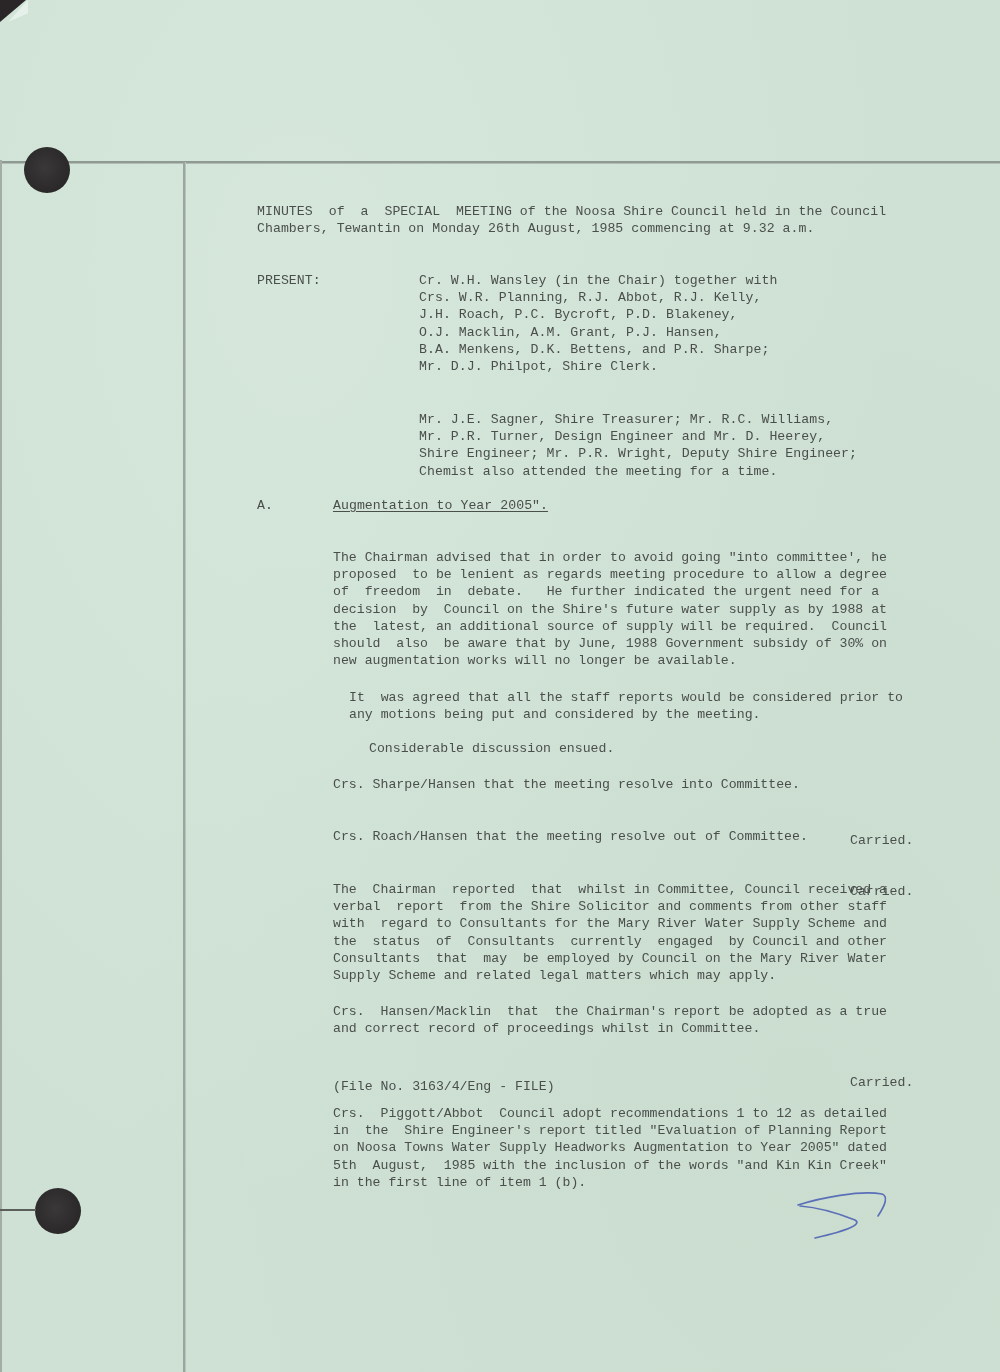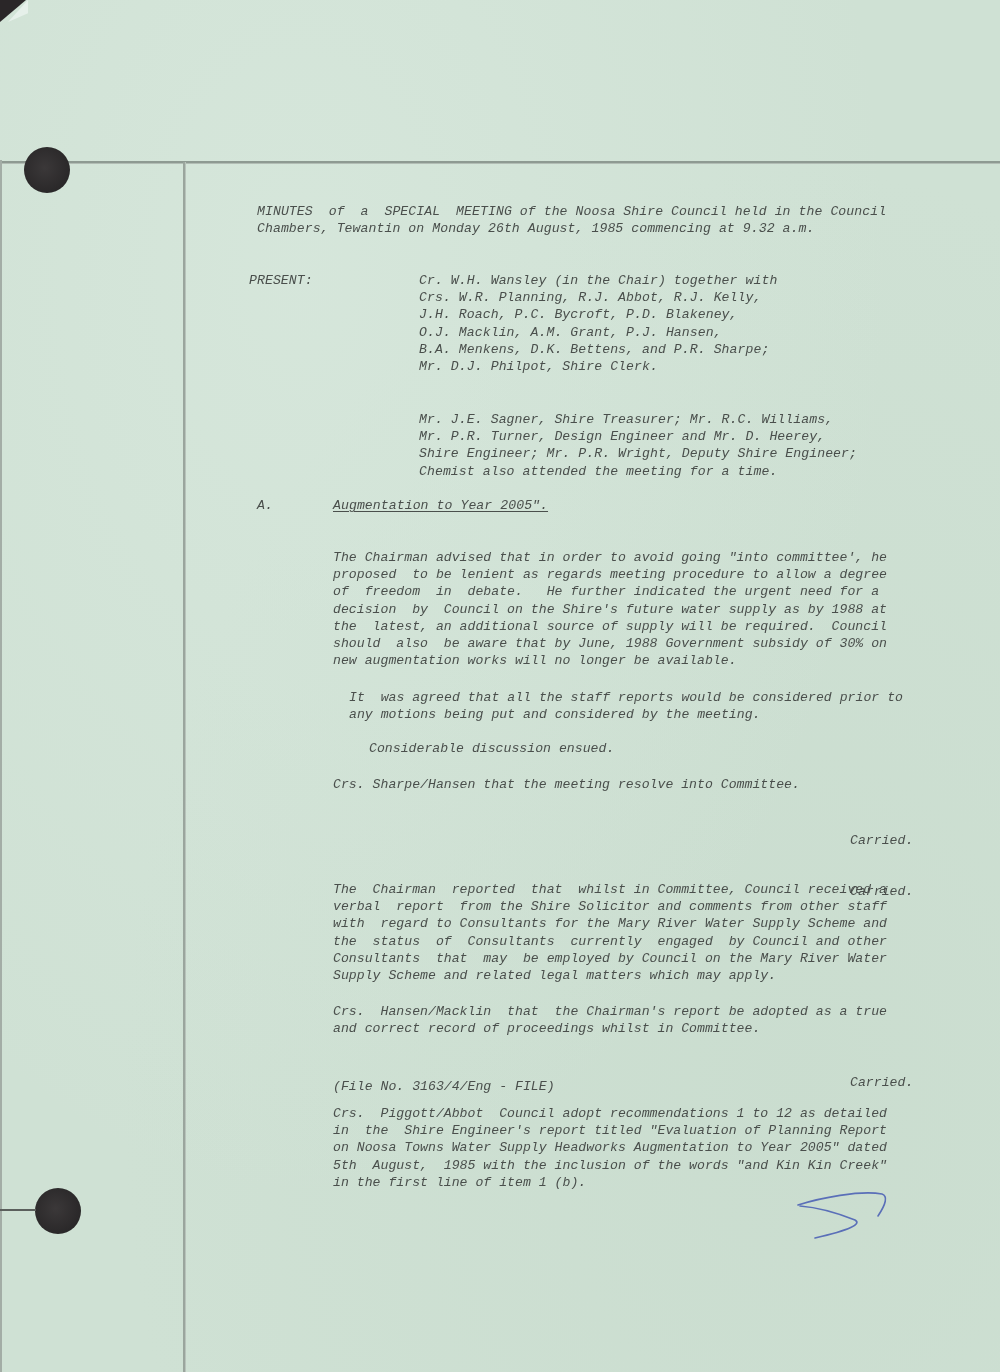--- a/index.html
+++ b/index.html
@@ -15,21 +15,20 @@
       font-family: "Liberation Mono", "DejaVu Sans Mono", monospace;
       color: #4a4f4c;
     }
     .page {
       position: absolute;
       inset: 0;
       background:
         radial-gradient(ellipse at 30% 20%, rgba(220,235,225,0.5), rgba(0,0,0,0) 60%),
         radial-gradient(ellipse at 80% 80%, rgba(195,215,200,0.4), rgba(0,0,0,0) 60%),
         #cfe1d4;
-      font-style: italic;
     }
     .corner-fold {
       position: absolute;
       left: 0; top: 0;
       width: 0; height: 0;
       border-top: 22px solid #2a2628;
       border-right: 26px solid transparent;
     }
     .corner-fold-light {
       position: absolute;
@@ -76,21 +75,21 @@
     }
 
     .text {
       position: absolute;
       font-size: 13.2px;
       line-height: 17.2px;
       white-space: pre;
       letter-spacing: 0.05px;
     }
     .heading-block { left: 257px; top: 203px; }
-    .present-label { left: 249px; top: 272px; }
+    .present-label { left: 257px; top: 272px; }
     .present-list { left: 419px; top: 272px; }
     .attended-list { left: 419px; top: 411px; }
     .item-letter { left: 257px; top: 497px; }
     .item-title {
       left: 333px; top: 497px;
       width: 596px;
       white-space: normal;
       text-align: justify;
       text-align-last: justify;
     }
@@ -146,20 +145,21 @@
 
   <div class="para" style="top:549px;"><div>The Chairman advised that in order to avoid going "into committee', he</div><div>proposed  to be lenient as regards meeting procedure to allow a degree</div><div>of  freedom  in  debate.   He further indicated the urgent need for a</div><div>decision  by  Council on the Shire's future water supply as by 1988 at</div><div>the  latest, an additional source of supply will be required.  Council</div><div>should  also  be aware that by June, 1988 Government subsidy of 30% on</div><div>new augmentation works will no longer be available.</div></div>
 
   <div class="para" style="top:689px;margin-left:16px;"><div>It  was agreed that all the staff reports would be considered prior to</div><div>any motions being put and considered by the meeting.</div></div>
 
   <div class="para" style="top:740px;margin-left:36px;"><div>Considerable discussion ensued.</div></div>
 
   <div class="para" style="top:776px;"><div>Crs. Sharpe/Hansen that the meeting resolve into Committee.</div></div>
   <div class="carried" style="top:795px;">Carried.</div>
 
+  <div class="para" style="top:828px;"><div>Crs. Roach/Hansen that the meeting resolve out of Committee.</div></div>
   <div class="carried" style="top:846px;">Carried.</div>
 
   <div class="para" style="top:881px;"><div>The  Chairman  reported  that  whilst in Committee, Council received a</div><div>verbal  report  from the Shire Solicitor and comments from other staff</div><div>with  regard to Consultants for the Mary River Water Supply Scheme and</div><div>the  status  of  Consultants  currently  engaged  by Council and other</div><div>Consultants  that  may  be employed by Council on the Mary River Water</div><div>Supply Scheme and related legal matters which may apply.</div></div>
 
   <div class="para" style="top:1003px;"><div>Crs.  Hansen/Macklin  that  the Chairman's report be adopted as a true</div><div>and correct record of proceedings whilst in Committee.</div></div>
   <div class="carried" style="top:1037px;">Carried.</div>
 
   <div class="para" style="top:1070px;margin-top:8px;"><div>(File No. 3163/4/Eng - FILE)</div></div>
 
   <div class="para" style="top:1105px;"><div>Crs.  Piggott/Abbot  Council adopt recommendations 1 to 12 as detailed</div><div>in  the  Shire Engineer's report titled "Evaluation of Planning Report</div><div>on Noosa Towns Water Supply Headworks Augmentation to Year 2005" dated</div><div>5th  August,  1985 with the inclusion of the words "and Kin Kin Creek"</div><div>in the first line of item 1 (b).</div></div>

